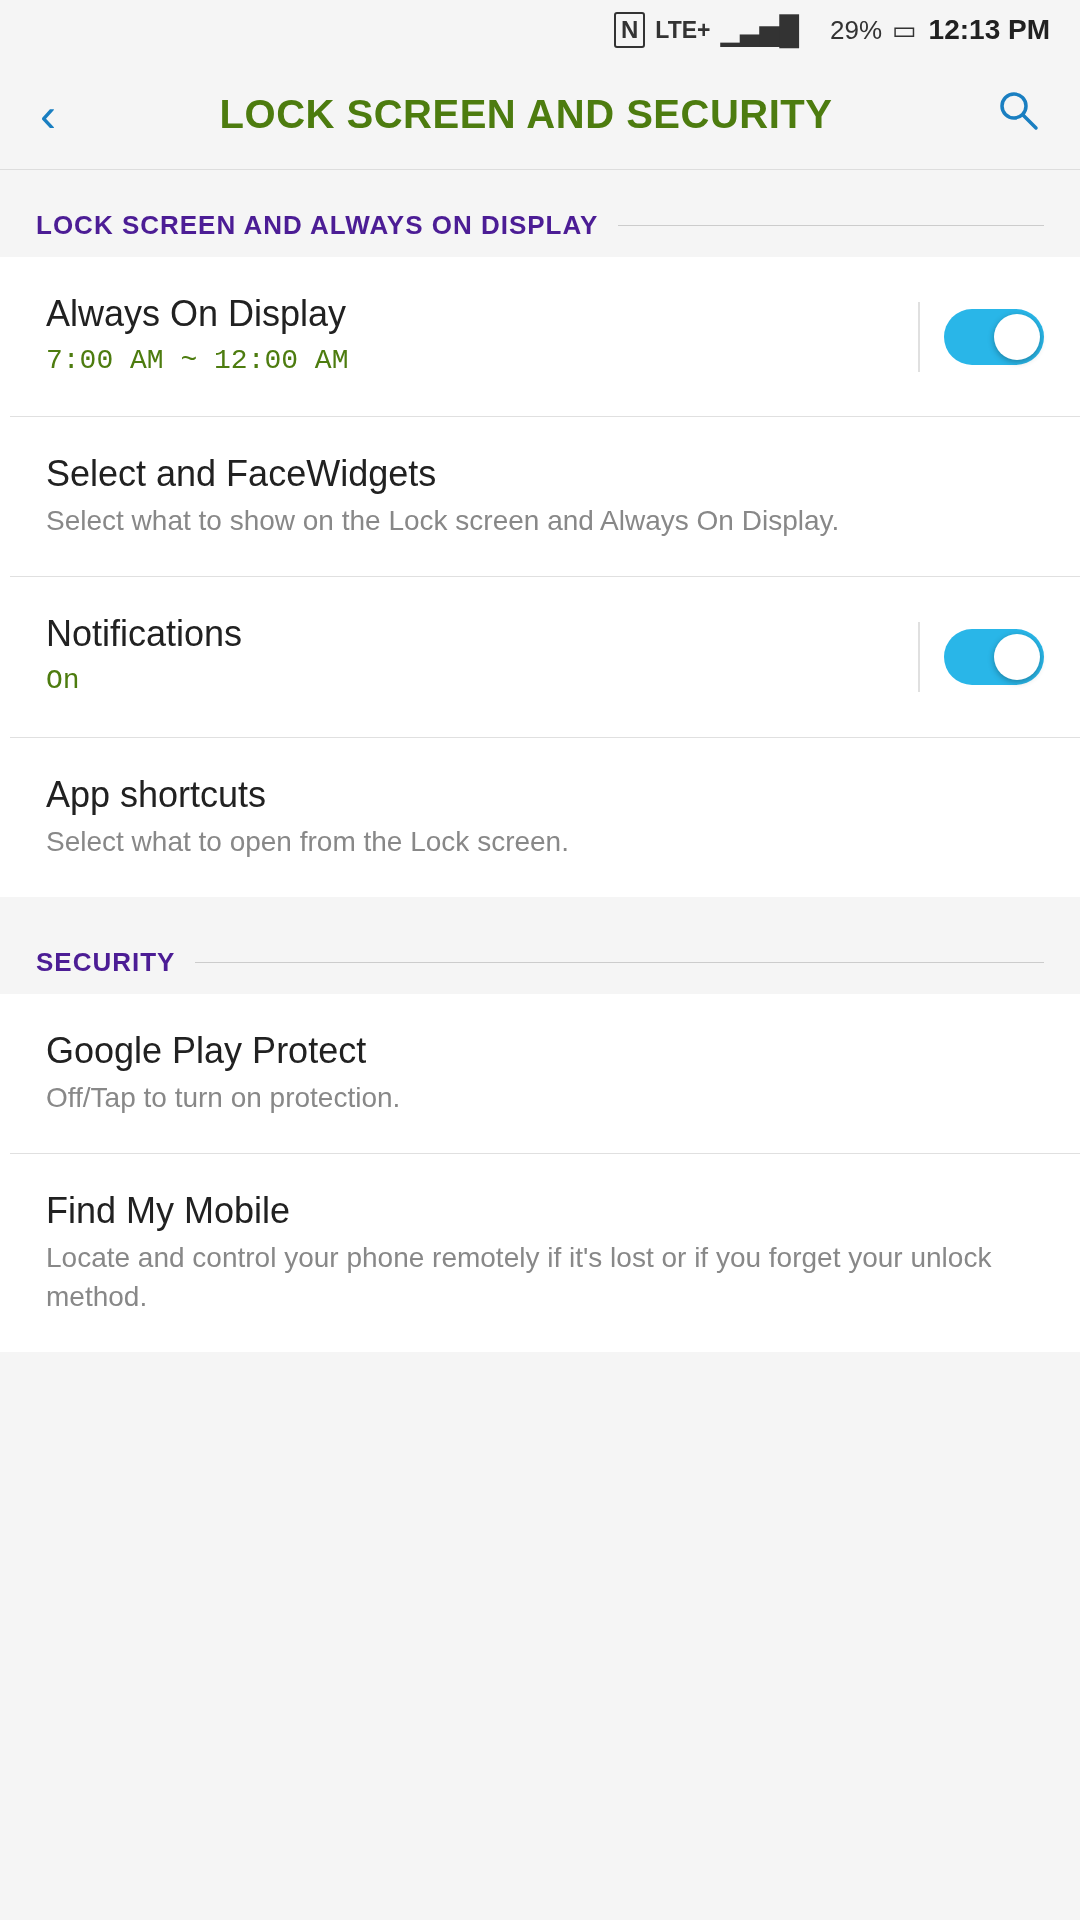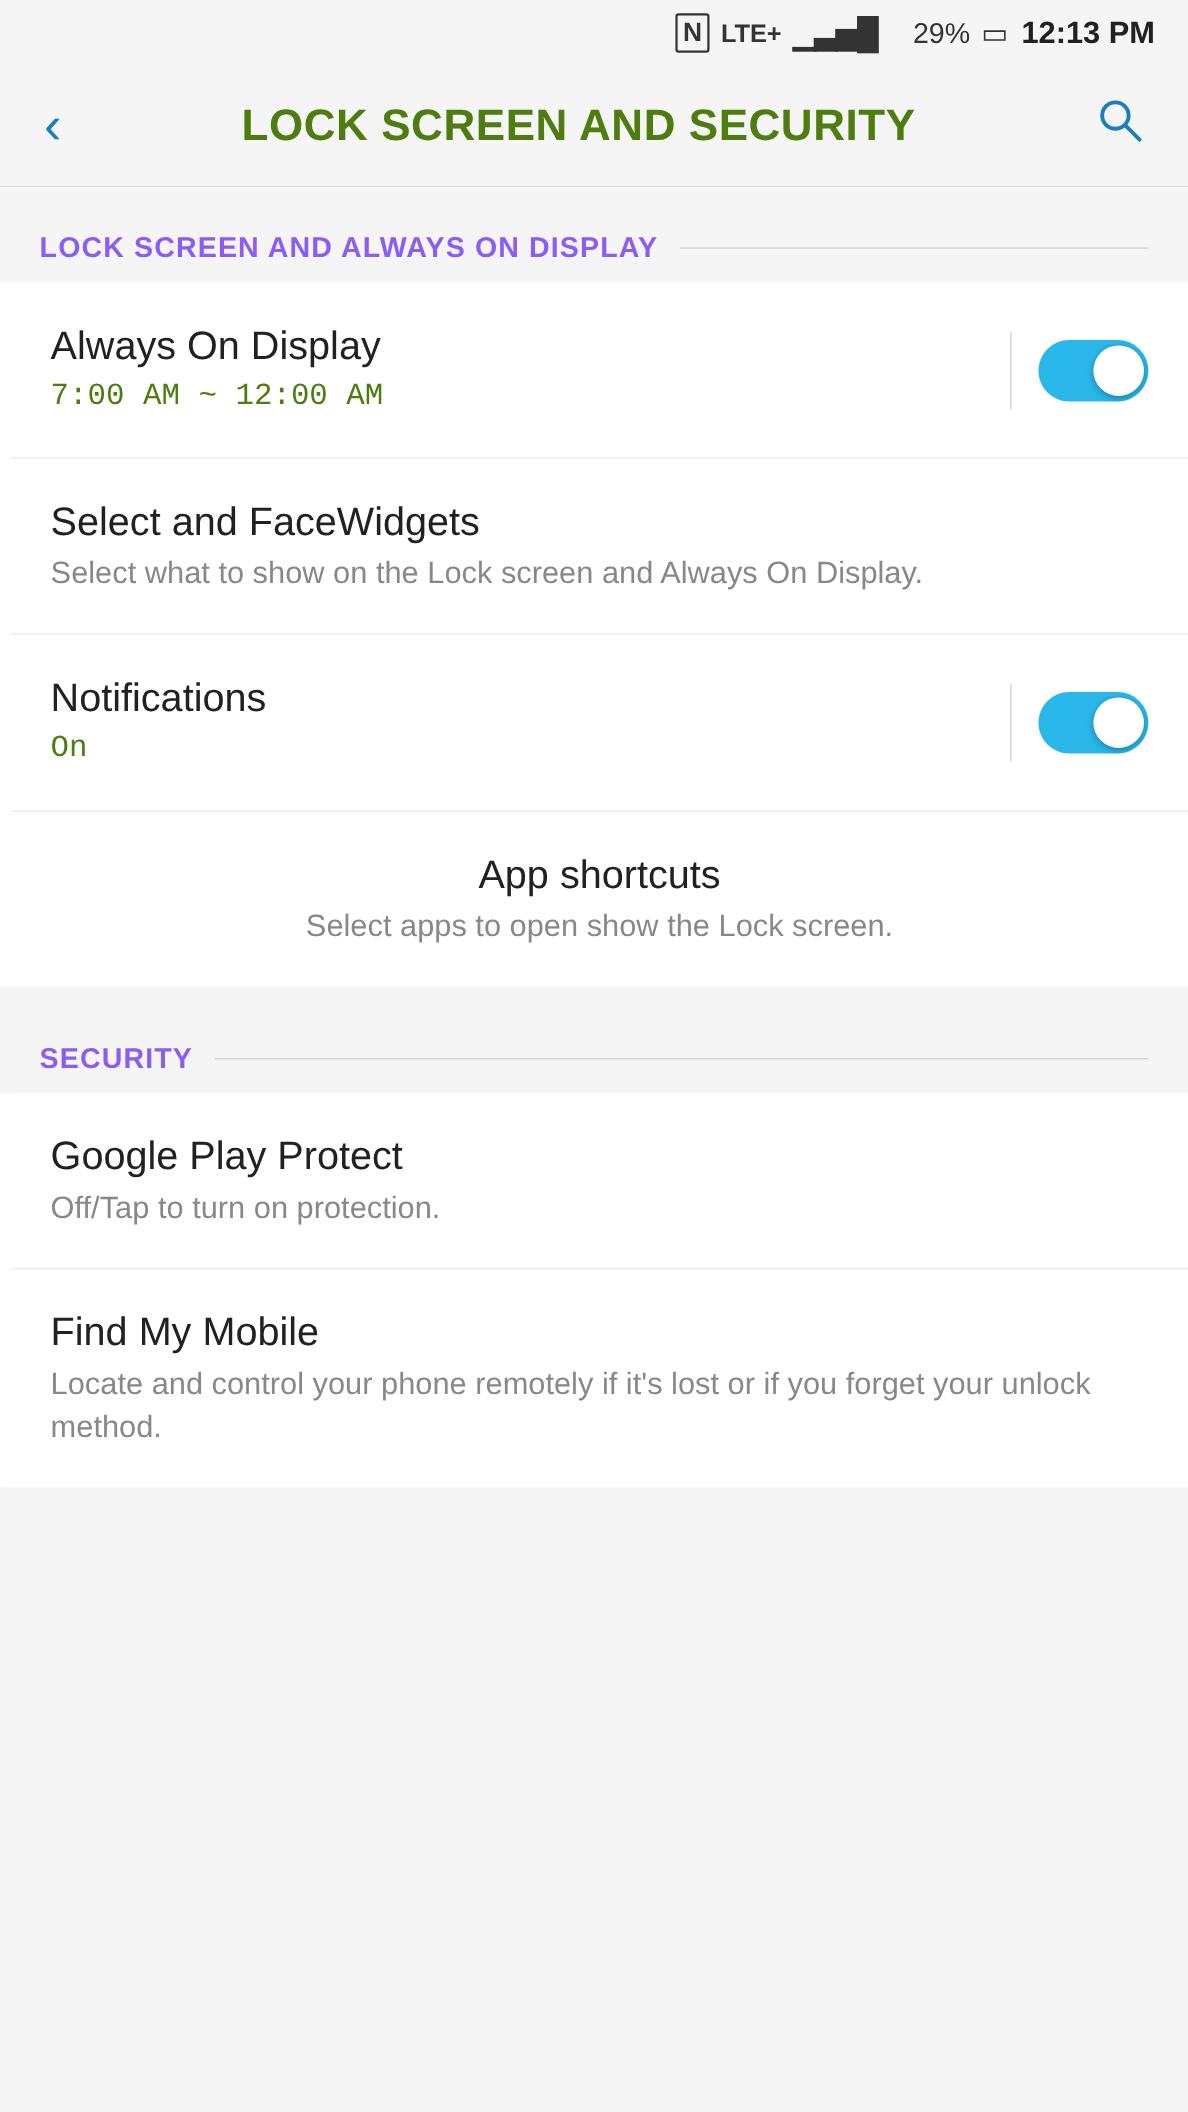--- a/index.html
+++ b/index.html
@@ -73,21 +73,21 @@
 
     
     .section-header {
       padding: 40px 36px 16px 36px;
       display: flex;
       align-items: center;
       gap: 20px;
     }
     .section-header-text {
       font-size: 26px;
-      color: #8b5cf6;
+      color: #4c1d95;
       font-weight: 600;
       letter-spacing: 1px;
       white-space: nowrap;
     }
     .section-header-line {
       flex: 1;
       height: 1px;
       background: #ccc;
     }
 
@@ -224,24 +224,24 @@
     <div class="setting-item-content">
       <div class="setting-item-title">Notifications</div>
       <div class="setting-item-subtitle blue">On</div>
     </div>
     <div class="setting-item-divider"></div>
     <div class="toggle-switch on">
       <div class="toggle-knob"></div>
     </div>
   </div>
 
-  <div class="setting-item no-toggle" style="border-bottom: none; text-align: center;">
+  <div class="setting-item no-toggle" style="border-bottom: none;">
     <div class="setting-item-content">
       <div class="setting-item-title">App shortcuts</div>
-      <div class="setting-item-subtitle">Select apps to open show the Lock screen.</div>
+      <div class="setting-item-subtitle">Select what to open from the Lock screen.</div>
     </div>
   </div>
 
 </div>
 
 <div class="section-spacer"></div>
 
 <div class="section-header">
   <span class="section-header-text">SECURITY</span>
   <div class="section-header-line"></div>

